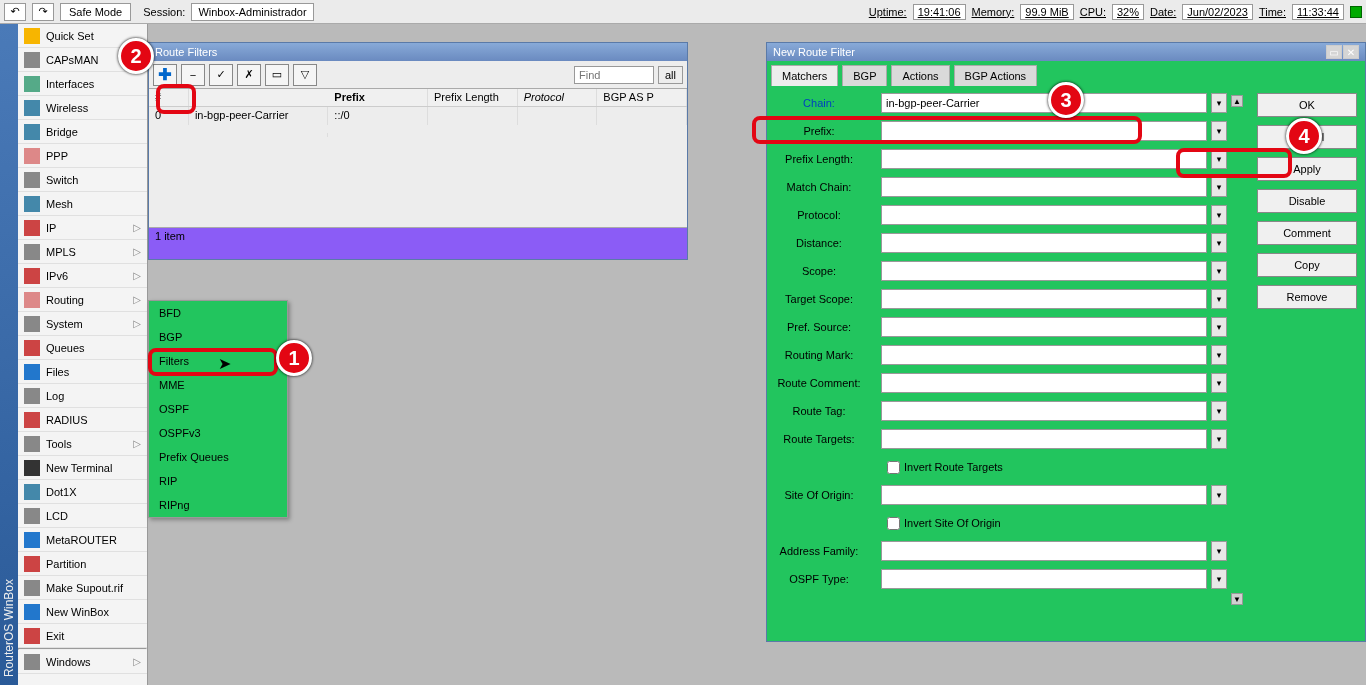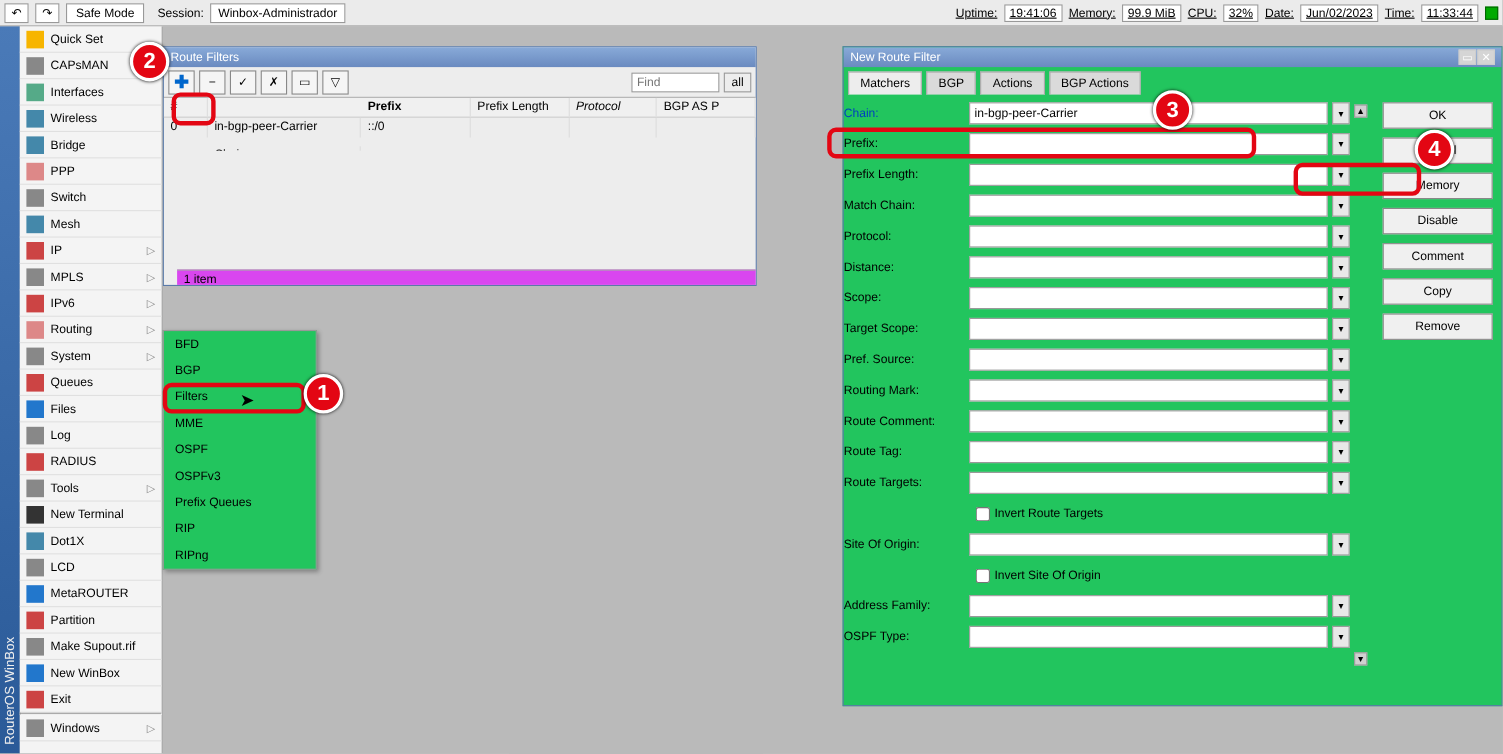--- a/index.html
+++ b/index.html
@@ -22,30 +22,30 @@
 .workspace{flex:1;position:relative;background:#bababa;}
 .win{position:absolute;background:#ededed;border:1px solid #5a7aa8;}
 .win-title{background:linear-gradient(to bottom,#88aad8,#6a8ac0);color:#fff;height:18px;display:flex;align-items:center;padding:0 6px;font-size:11px;}
 .win-toolbar{height:28px;display:flex;align-items:center;gap:4px;padding:0 4px;border-bottom:1px solid #aaa;}
 .sq-btn{width:24px;height:22px;border:1px solid #888;background:#f5f5f5;display:flex;align-items:center;justify-content:center;cursor:pointer;}
 .find-box{border:1px solid #999;padding:2px 4px;color:#aaa;width:80px;margin-left:auto;}
 .all-btn{border:1px solid #999;padding:2px 6px;}
 .table-head{display:flex;background:#f0f0f0;border-bottom:1px solid #ccc;height:18px;}
 .th,.td{padding:2px 6px;border-right:1px solid #ddd;overflow:hidden;}
 .table-row{display:flex;height:18px;}
-.status-bar{position:absolute;bottom:0;left:12px;right:0;height:14px;border-top:1px solid #aaa;padding:2px 6px;background:#d946ef;}
+.status-bar{position:absolute;bottom:0;left:0;right:0;height:32px;border-top:1px solid #aaa;padding:2px 6px;background:#8b5cf6;}
 .submenu{position:absolute;left:148px;top:300px;width:140px;background:#22c55e;border:1px solid #999;box-shadow:2px 2px 4px rgba(0,0,0,0.3);z-index:50;}
 .sub-item{height:24px;display:flex;align-items:center;padding:0 10px;cursor:pointer;}
 .dialog{position:absolute;right:0;top:18px;width:600px;height:600px;background:#22c55e;border:1px solid #5a7aa8;z-index:40;}
 .tabs{display:flex;gap:4px;padding:4px 4px 0 4px;}
 .tab{padding:4px 10px;border:1px solid #aaa;background:#dadada;cursor:pointer;border-bottom:none;}
 .tab.active{background:#ededed;}
 .form-area{position:absolute;top:46px;left:0;right:120px;bottom:30px;overflow:hidden;padding-right:18px;}
 .form-row{display:flex;align-items:center;height:28px;gap:4px;}
-.form-label{width:110px;text-align:left;padding-right:6px;}
+.form-label{width:110px;text-align:center;padding-right:6px;}
 .form-input{flex:1;height:20px;border:1px solid #999;background:#fff;padding:0 4px;}
 .form-dd{width:16px;height:20px;border:1px solid #999;background:#e8e8e8;display:flex;align-items:center;justify-content:center;cursor:pointer;font-size:9px;}
 .btn-col{position:absolute;top:50px;right:8px;width:100px;display:flex;flex-direction:column;gap:8px;}
 .dlg-btn{height:24px;border:1px solid #888;background:#f0f0f0;cursor:pointer;}
 .marker{position:absolute;z-index:100;background:#e30613;color:#fff;border-radius:50%;width:36px;height:36px;display:flex;align-items:center;justify-content:center;font-size:20px;font-weight:bold;border:3px solid #fff;box-shadow:0 0 3px #000;}
 .highlight{position:absolute;z-index:99;border:4px solid #e30613;border-radius:8px;pointer-events:none;}
 .cursor{position:absolute;z-index:101;font-size:16px;}
 .scroll-col{position:absolute;right:0;top:0;bottom:0;width:14px;display:flex;flex-direction:column;justify-content:space-between;padding:6px 0;}
 .arrow-btn{width:12px;height:12px;background:#d0d0d0;border:1px solid #999;font-size:8px;display:flex;align-items:center;justify-content:center;}
 .chk{display:flex;align-items:center;gap:4px;margin-left:120px;}
@@ -345,21 +345,21 @@
             </div>
           </div>
         <div class="scroll-col">
           <div class="arrow-btn">▲</div>
           <div class="arrow-btn">▼</div>
         </div>
       </div>
       <div class="btn-col" id="btncol">
           <button class="dlg-btn">OK</button>
           <button class="dlg-btn">Cancel</button>
-          <button class="dlg-btn">Memory</button>
+          <button class="dlg-btn">Apply</button>
           <button class="dlg-btn">Disable</button>
           <button class="dlg-btn">Comment</button>
           <button class="dlg-btn">Copy</button>
           <button class="dlg-btn">Remove</button>
         </div>
     </div>
 
   </div>
 </div>
 

